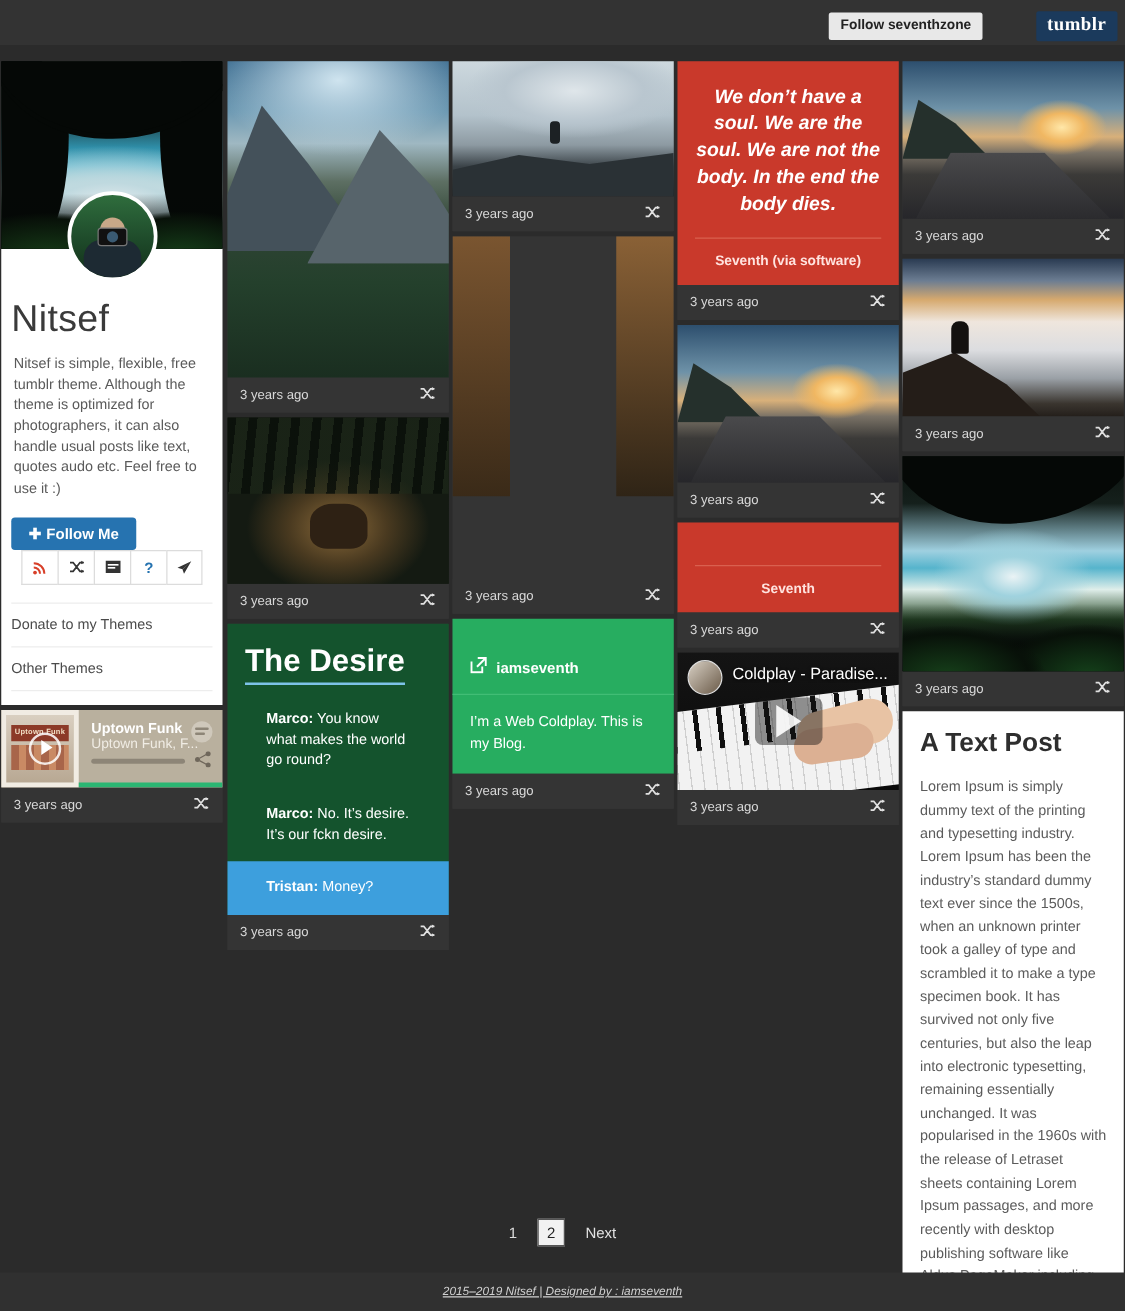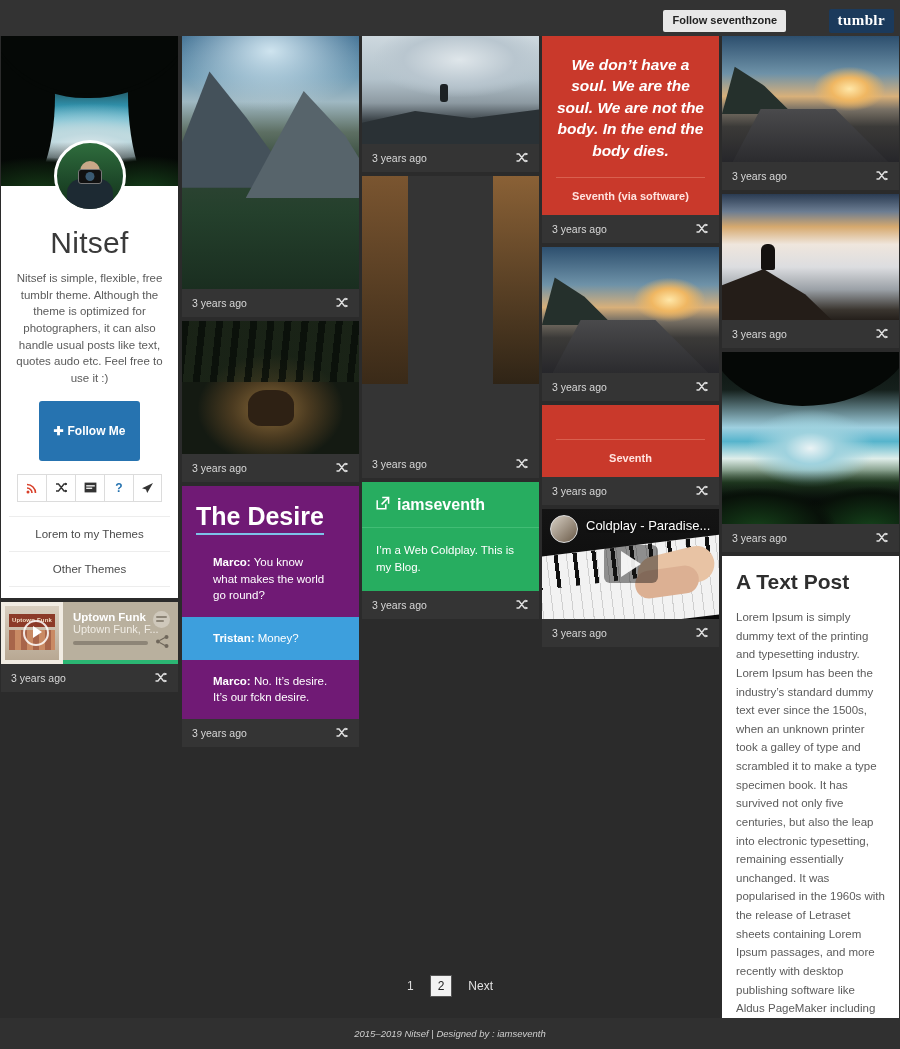--- a/index.html
+++ b/index.html
@@ -25,21 +25,21 @@
   .tumblr-btn {
     position: absolute; top: 9px; right: 6px;
     background: #1b3a5c; color: #ffffff;
     font-size: 15px; font-weight: bold; letter-spacing: .4px;
     padding: 4px 9px 5px 9px; border-radius: 2px;
     line-height: 1; font-family: "Liberation Serif", serif;
   }
 
   
   .grid { position: absolute; top: 36px; left: 0; width: 900px; }
-  .col { position: absolute; top: 0; width: 177px; }
+  .col { position: absolute; top: 13px; width: 177px; }
   .c1 { left: 1px; }  .c2 { left: 182px; }  .c3 { left: 362px; }
   .c4 { left: 542px; } .c5 { left: 722px; }
 
   .post { margin-bottom: 4px; background: #343434; position: relative; }
 
   .meta {
     height: 28px; display: flex; align-items: center;
     justify-content: space-between; padding: 0 10px;
     background: #343434;
     gap: 22px;
@@ -79,33 +79,33 @@
   }
   .avatar .head { position:absolute; left:50%; top:18px; transform:translateX(-50%);
     width:20px; height:20px; border-radius:50%; background:#c8a888; }
   .avatar .body { position:absolute; left:50%; bottom:0; transform:translateX(-50%);
     width:46px; height:30px; border-radius:14px 14px 0 0; background:#1d2a33; }
   .avatar .cam { position:absolute; left:50%; top:26px; transform:translateX(-50%);
     width:24px; height:15px; border-radius:3px; background:#111; border:1px solid #777; }
   .avatar .lens { position:absolute; left:50%; top:29px; transform:translateX(-50%);
     width:9px; height:9px; border-radius:50%; background:#3a5a72; }
 
-  .sb-body { padding: 40px 8px 0 8px; text-align: center; }
+  .sb-body { padding: 40px 8px 0 8px; }
   .sb-title {
     font-size: 30px; color: #3a3a3a; font-weight: normal;
     letter-spacing: .3px; margin-bottom: 10px;
   }
   .sb-desc {
     font-size: 11.5px; color: #5a5a5a; line-height: 1.45;
     padding: 0 2px 14px 2px;
   }
   .follow-me {
     display: inline-block; background: #2673b0; color: #fff;
-    font-size: 12px; font-weight: bold; padding: 23px 14px;
-    border-radius: 3px; margin-bottom: 13px;
+    font-size: 12px; font-weight: bold; padding: 6px 14px;
+    border-radius: 3px; 
   }
   .follow-me .plus { margin-right: 4px; }
   .icon-row {
     display: flex; justify-content: center; margin-bottom: 14px;
   }
   .icon-cell {
     width: 29px; height: 28px; border: 1px solid #dcdcdc;
     border-right: none; display: flex; align-items: center;
     justify-content: center; color: #333; font-size: 12px;
   }
@@ -155,33 +155,33 @@
   .quote-text {
     color: #ffffff; font-size: 15.5px; font-style: italic; font-weight: bold;
     line-height: 1.38; text-align: center;
   }
   .quote-src {
     color: #ffe3df; font-size: 11px; font-weight: bold; text-align: center;
     border-top: 1px solid #d9604f; margin-top: 16px; padding: 12px 0 13px 0;
   }
 
   
-  .chat { background: #701a75; }
+  .chat { background: #14532d; }
   .chat-title {
     color: #fff; font-size: 25px; font-weight: bold; padding: 16px 14px 10px 14px;
   }
   .chat-title span { border-bottom: 2px solid #7dc2e8; padding-bottom: 3px; }
   .chat-line { color: #fff; font-size: 11.5px; line-height: 1.45; padding: 13px 31px; }
   .chat-line.alt { background: #3d9fdd; }
   .chat-line b { font-weight: bold; }
 
   
   .link { background: #27ad60; }
   .link-head {
-    color: #fff; font-size: 16px; font-weight: bold; padding: 14px 14px 13px 14px;
+    color: #fff; font-size: 12px; font-weight: bold; padding: 30px 14px 13px 14px;
     display: flex; align-items: center; gap: 7px;
     border-bottom: 1px solid #41bd75;
   }
   .link-desc { color: #fff; font-size: 11.5px; line-height: 1.5; padding: 14px; }
 
   
   .textpost { background: #ffffff; padding: 14px 14px 16px 14px; }
   .tp-title { font-size: 21px; color: #2e2e2e; font-weight: bold; margin-bottom: 14px; }
   .tp-body { font-size: 11.5px; color: #5b5b5b; line-height: 1.62; }
 
@@ -332,21 +332,21 @@
   .page-num { color: #dcdcdc; font-size: 12px; }
   .page-num.active {
     background: #f2f2f2; color: #222; padding: 3px 7px;
     border: 1px solid #555;
   }
   .page-next { color: #e2e2e2; font-size: 12px; }
   .footer {
     position: absolute; left: 0; top: 1018px; width: 900px; height: 31px;
     background: #303030; display: flex; align-items: center; justify-content: center;
   }
-  .footer-text { color: #cfcfcf; font-size: 9.5px; font-style: italic; }
+  .footer-text { color: #cfcfcf; font-size: 9.5px; font-style: italic; text-decoration: underline; }
 </style>
 </head>
 <body>
 
 <div class="topbar">
   <div class="follow-btn">Follow seventhzone</div>
   <div class="tumblr-btn">tumblr</div>
 </div>
 
 <div class="grid">
@@ -394,21 +394,21 @@
               <rect x="2.2" y="5.6" width="6" height="1.3" fill="#fff"></rect>
             </svg>
           </div>
           <div class="icon-cell ask">?</div>
           <div class="icon-cell">
             <svg width="13" height="12" viewBox="0 0 13 12">
               <path d="M12 1 1 6.2l4 1.2L12 1zM5 7.6 6.2 11 12 1 5 7.6z" fill="#333"></path>
             </svg>
           </div>
         </div>
-        <div class="sb-link">Lorem to my Themes</div>
+        <div class="sb-link">Donate to my Themes</div>
         <div class="sb-link">Other Themes</div>
         <div class="sb-pad"></div>
       </div>
     </div>
 
     <div class="post">
       <div class="audio">
         <div class="art">
           <div class="band">Uptown Funk</div>
           <div class="pic"></div>
@@ -470,25 +470,25 @@
         </span>
       </div>
     </div>
 
     <div class="post">
       <div class="chat">
         <div class="chat-title"><span>The Desire</span></div>
         <div class="chat-line">
           <b>Marco:</b><span> You know what makes the world go round?</span>
         </div>
+        <div class="chat-line">
+          <b>Marco:</b><span> No. It’s desire. It’s our fckn desire.</span>
+        </div>
         <div class="chat-line alt">
           <b>Tristan:</b><span> Money?</span>
-        </div>
-        <div class="chat-line">
-          <b>Marco:</b><span> No. It’s desire. It’s our fckn desire.</span>
         </div>
       </div>
       <div class="meta">
         <span class="meta-date">3 years ago</span>
         <span class="meta-icon">
           <svg width="14" height="11" viewBox="0 0 13 11">
               <path d="M1 2h2.5l5.5 7H12M1 9h2.5l5.5-7H12" stroke="#e0e0e0" stroke-width="1.4" fill="none"></path>
               <path d="M10 0.6 12.2 2 10 3.4M10 7.6 12.2 9 10 10.4" fill="#e0e0e0"></path>
             </svg>
         </span>

